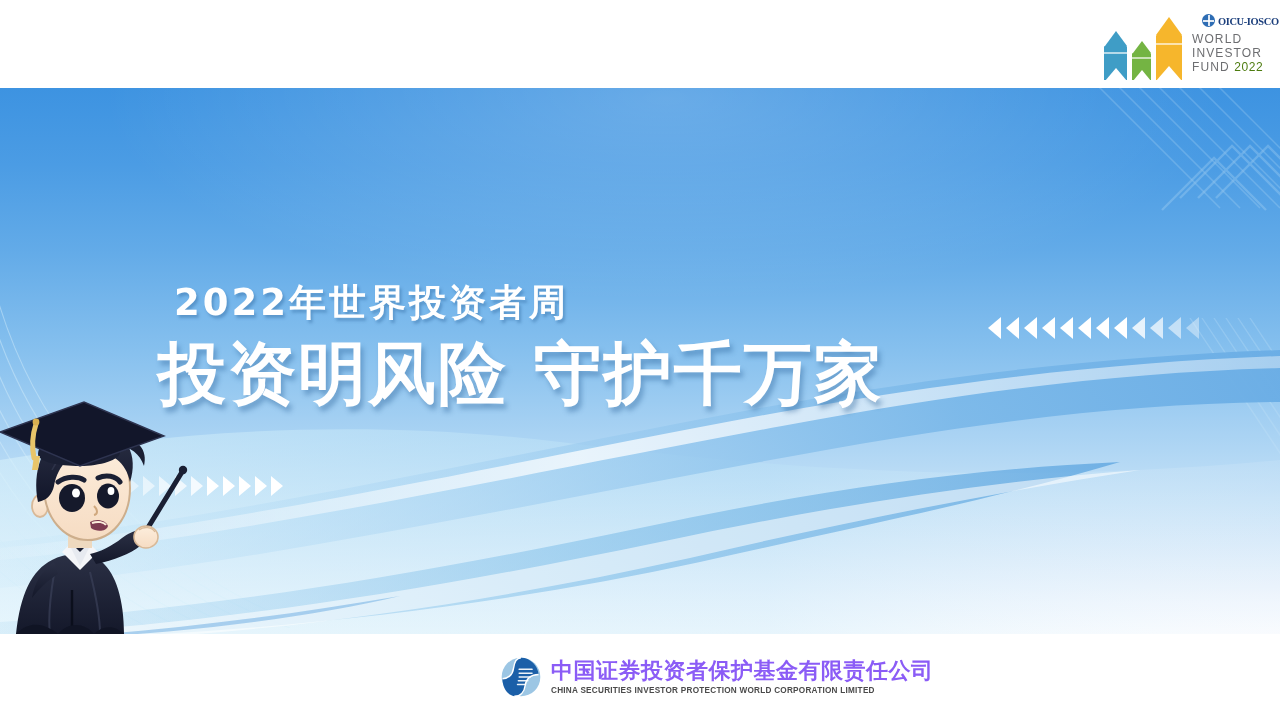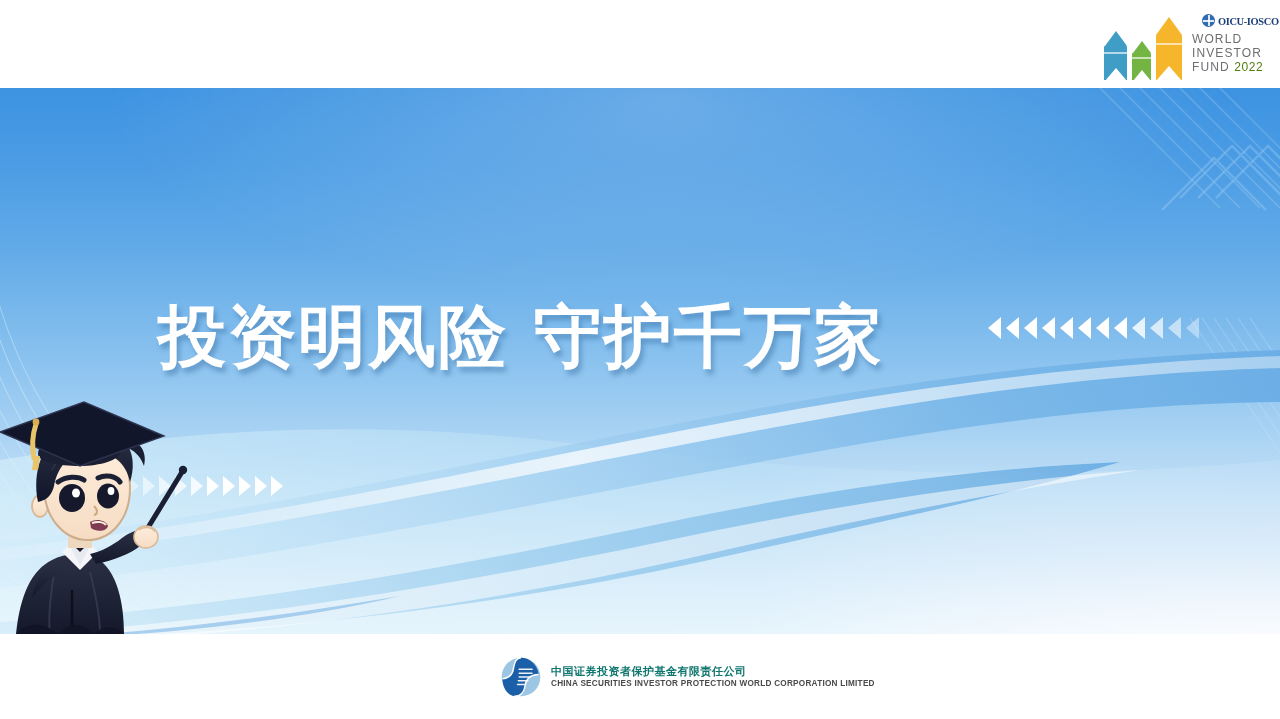--- a/index.html
+++ b/index.html
@@ -346,23 +346,23 @@
     display: flex;
     align-items: center;
     gap: 9px;
   }
   .csipf-mark {
     width: 42px; height: 42px;
     flex: none;
   }
   .csipf-text .cn {
     font-family: Liberation Serif, serif;
-    font-size: 11px;
+    font-size: 22px;
     font-weight: 700;
-    color: #0f766e;
+    color: #8b5cf6;
     letter-spacing: 0.5px;
     line-height: 1.15;
     white-space: nowrap;
   }
   .csipf-text .en {
     font-size: 8.2px;
     font-weight: 700;
     color: #4a4a4a;
     letter-spacing: 0.25px;
     line-height: 1.2;
@@ -541,20 +541,21 @@
       <span class="chev"></span>
       <span class="chev"></span>
       <span class="chev"></span>
       <span class="chev"></span>
       <span class="chev"></span>
       <span class="chev"></span>
       <span class="chev"></span>
     </div>
 
     <div class="head-block">
+      <div class="eyebrow">2022年世界投资者周</div>
       <div class="headline">投资明风险  守护千万家</div>
     </div>
 
     <svg class="mascot" viewBox="0 0 215 240">
       <defs>
         <linearGradient id="skin" x1="0" y1="0" x2="0" y2="1">
           <stop offset="0%" stop-color="#fdeedd"></stop>
           <stop offset="100%" stop-color="#f6dcc3"></stop>
         </linearGradient>
         <linearGradient id="robe" x1="0" y1="0" x2="0" y2="1">

